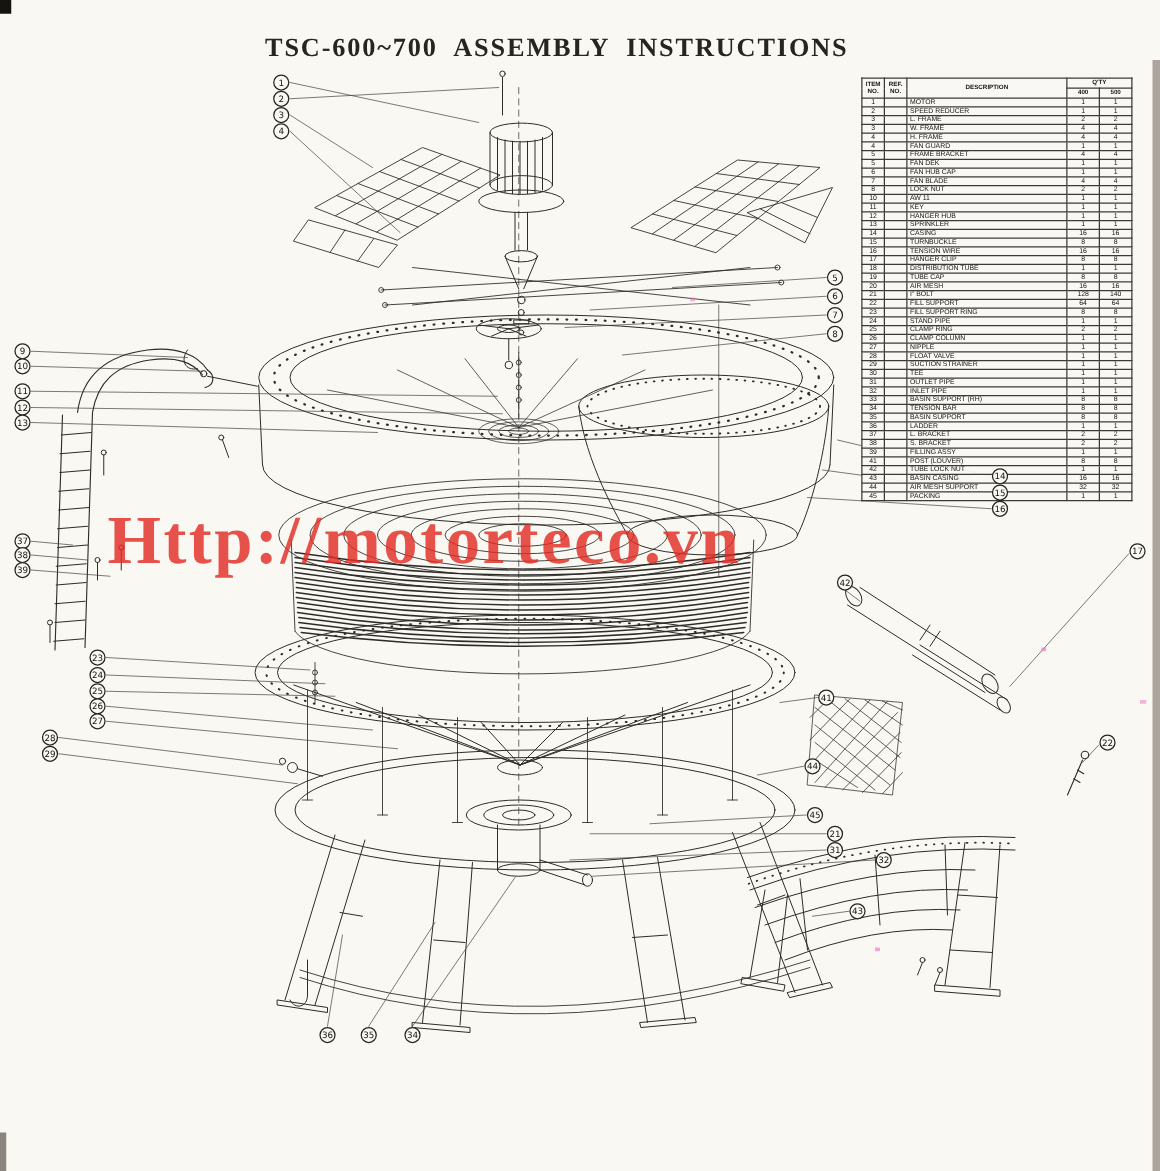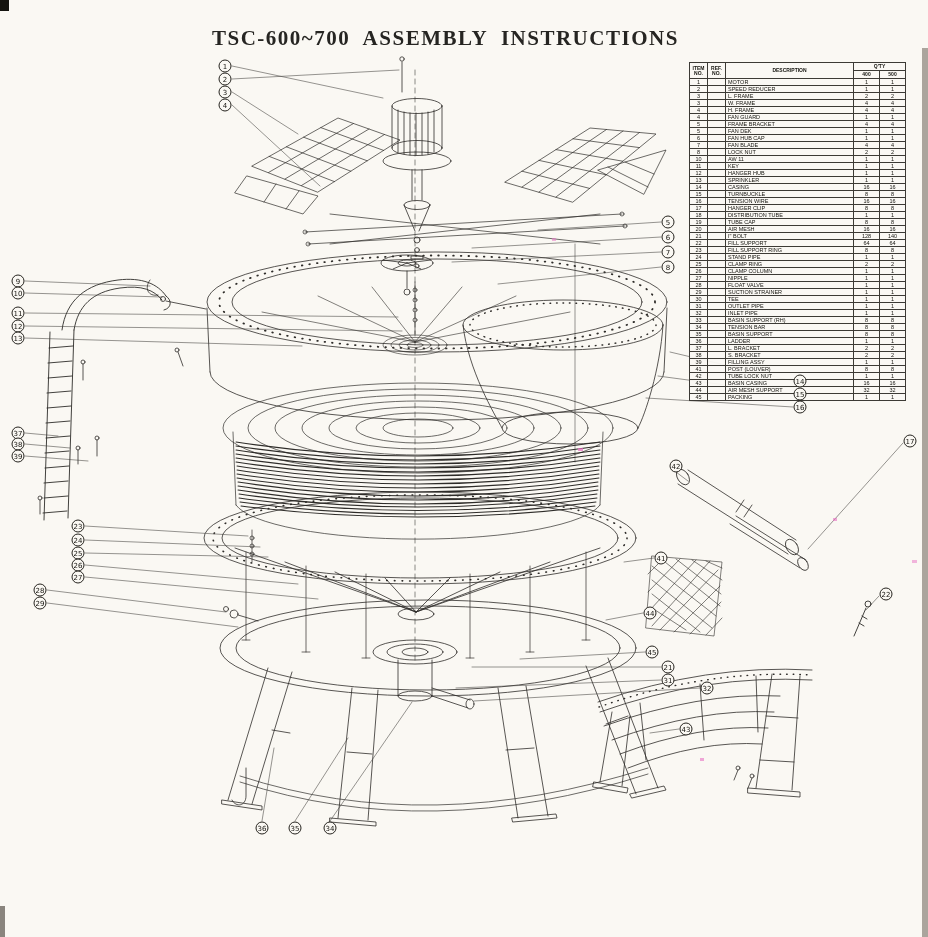--- a/index.html
+++ b/index.html
@@ -831,17 +831,18 @@
       <div class="callout" style="left: 652px; top: 652px;">45</div>
       <div class="callout" style="left: 668px; top: 667px;">21</div>
       <div class="callout" style="left: 668px; top: 680px;">31</div>
       <div class="callout" style="left: 707px; top: 688px;">32</div>
       <div class="callout" style="left: 686px; top: 729px;">43</div>
       <div class="callout" style="left: 262px; top: 828px;">36</div>
       <div class="callout" style="left: 295px; top: 828px;">35</div>
       <div class="callout" style="left: 330px; top: 828px;">34</div>
     </div>
 
+  <div class="watermark">Http://motorteco.vn</div>
 
   <div class="edge-right"></div>
   <div class="speck-tl"></div>
   <div class="speck-bl"></div>
 </div>
 
 </body></html>

